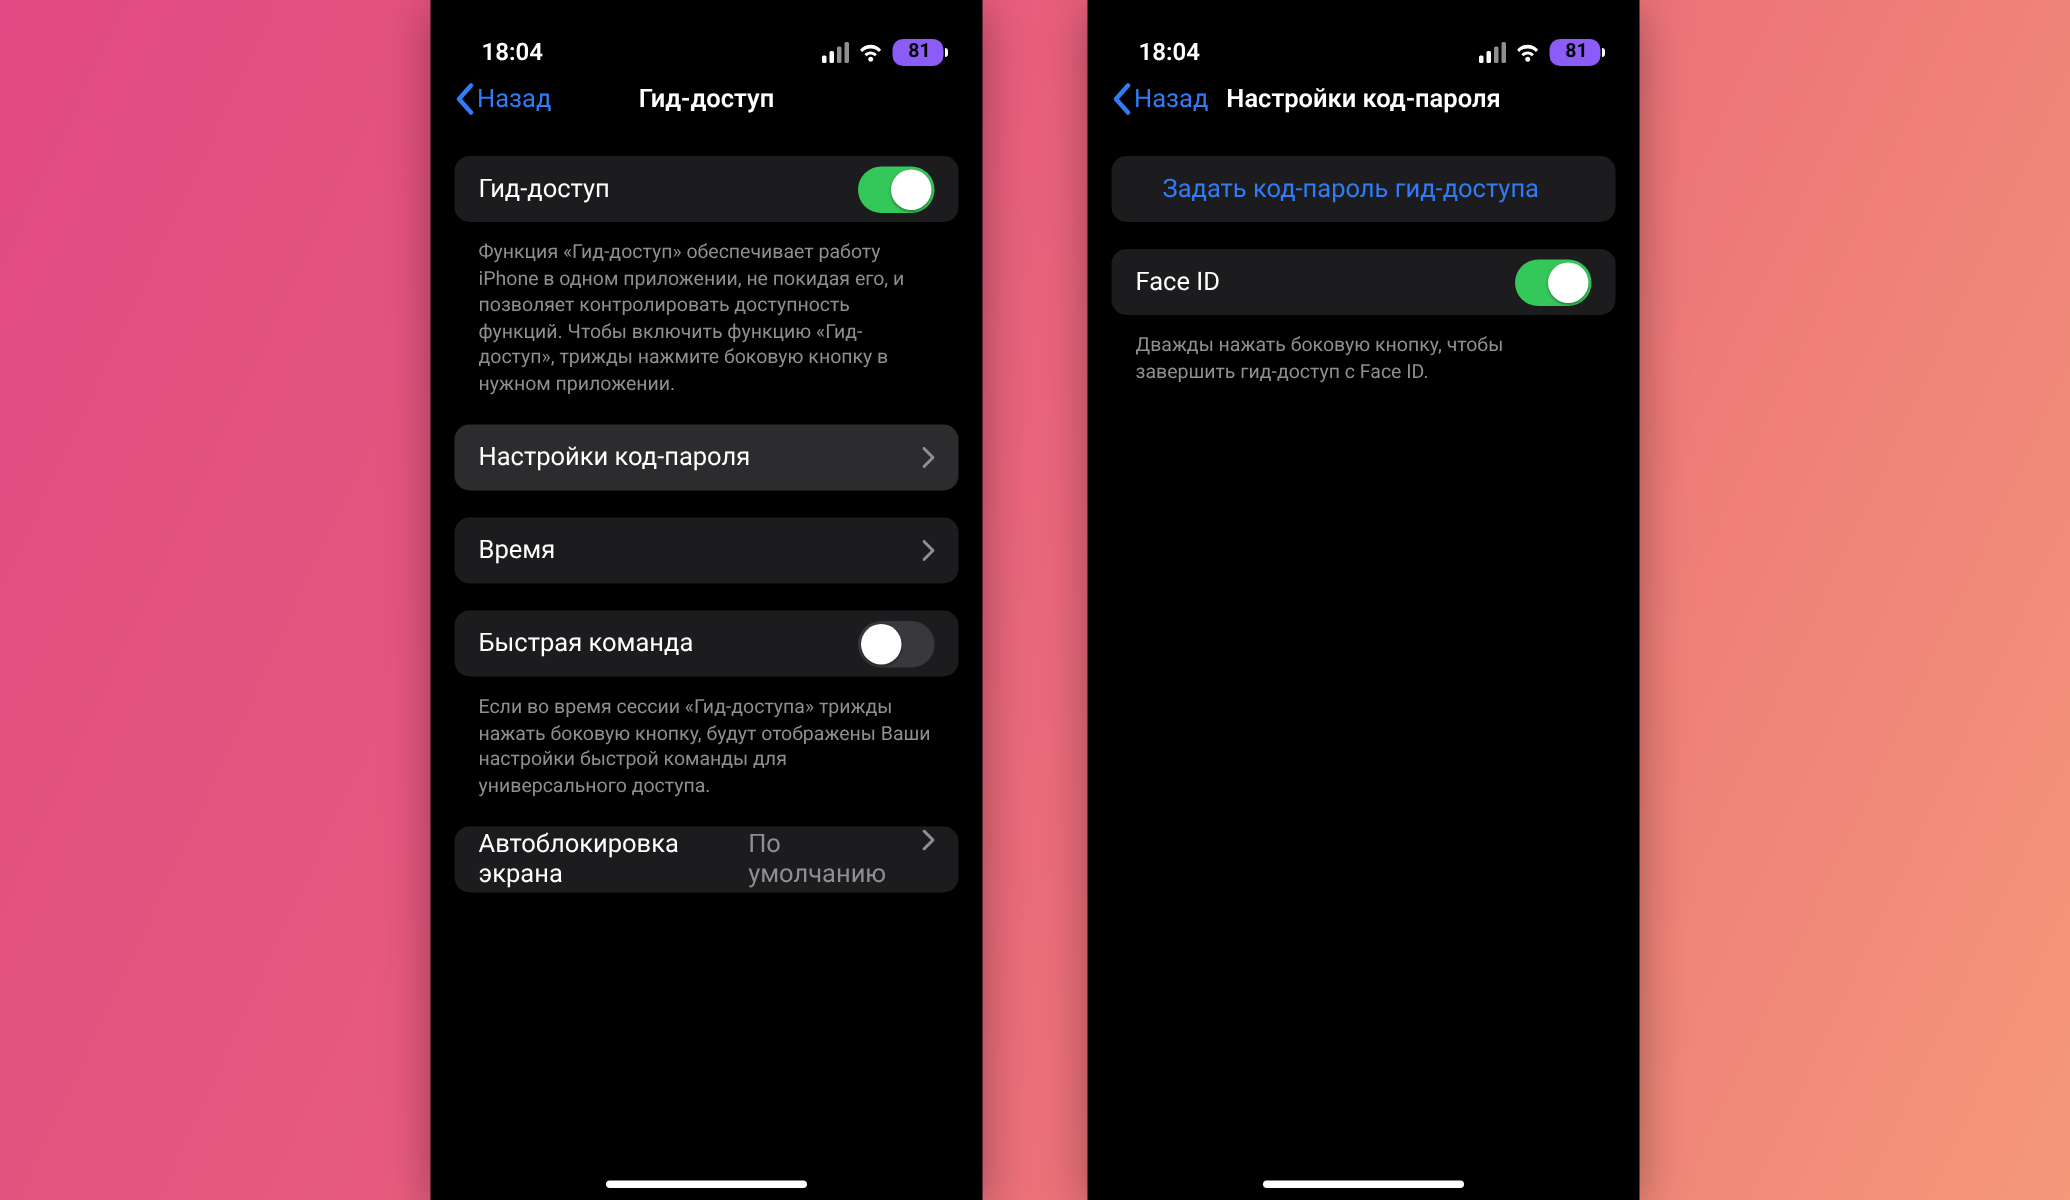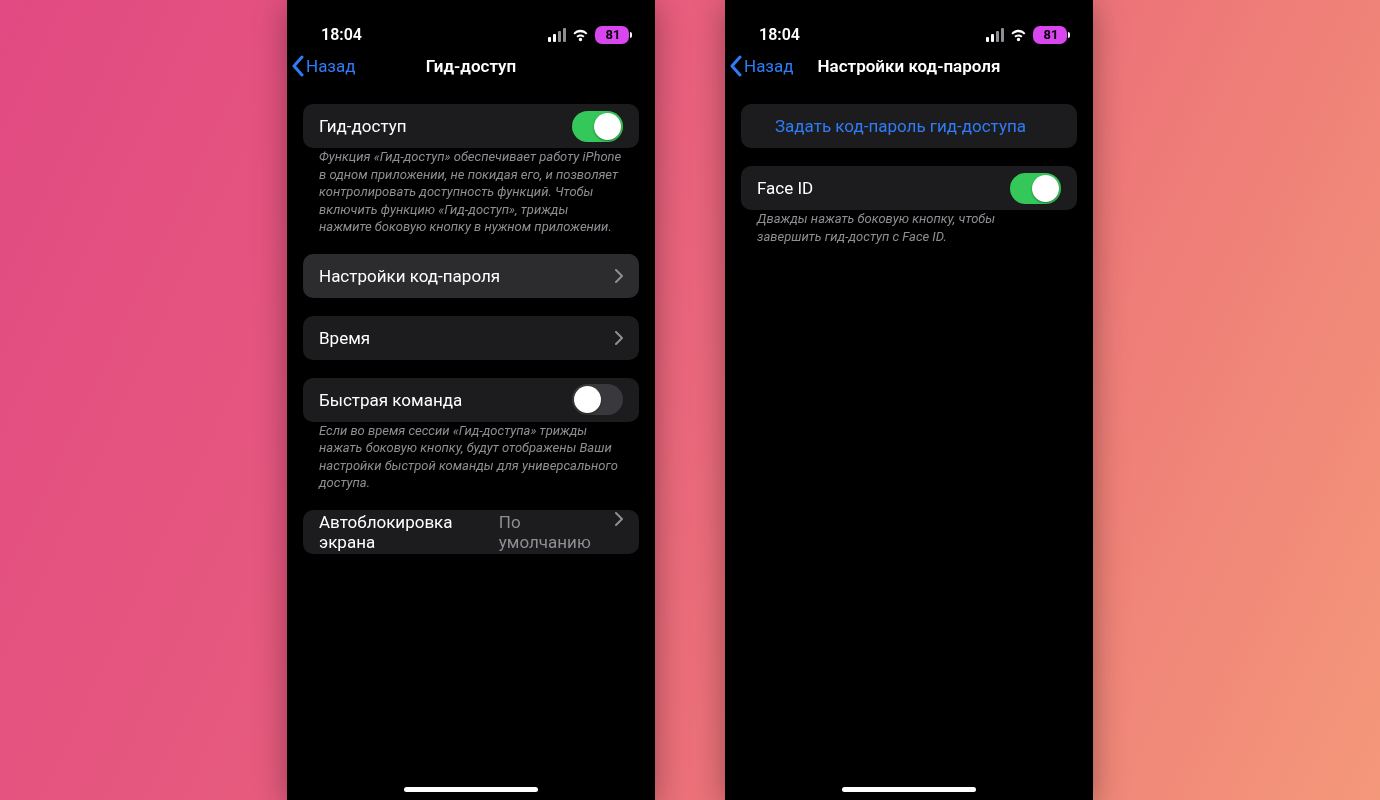--- a/index.html
+++ b/index.html
@@ -56,21 +56,21 @@
     border-radius: 1px;
   }
   .signal-dots span:nth-child(1){height:5px;}
   .signal-dots span:nth-child(2){height:8px;}
   .signal-dots span:nth-child(3){height:11px; background:#8e8e93;}
   .signal-dots span:nth-child(4){height:14px; background:#8e8e93;}
   .wifi-icon svg { display:block; }
   .battery {
     display: flex;
     align-items: center;
-    background: #d946ef;
+    background: #8b5cf6;
     color: #000;
     border-radius: 7px;
     padding: 1px 4px 1px 6px;
     font-size: 13px;
     font-weight: 700;
     position: relative;
     height: 16px;
     line-height: 16px;
     min-width: 24px;
     text-align: center;
@@ -85,21 +85,21 @@
 
   
   .navbar {
     height: 44px;
     position: relative;
     display: flex;
     align-items: center;
   }
   .back {
     position: absolute;
-    left: 4px;
+    left: 16px;
     display: flex;
     align-items: center;
     color: #2f7cf6;
     font-size: 17px;
     gap: 2px;
   }
   .back svg { display:block; }
   .nav-title {
     margin: 0 auto;
     font-size: 17px;
@@ -137,22 +137,21 @@
     font-size: 17px;
   }
   .chevron svg { display:block; }
   .link-cell { color:#2f7cf6;margin-left:18px; }
 
   
   .footer-text {
     color: #8e8e93;
     font-size: 13px;
     line-height: 1.35;
-    padding: 0 16px 0 16px;
-    font-style: italic;
+    padding: 12px 16px 0 16px;
   }
 
   
   .switch {
     width: 51px;
     height: 31px;
     border-radius: 16px;
     position: relative;
     flex: 0 0 auto;
   }

